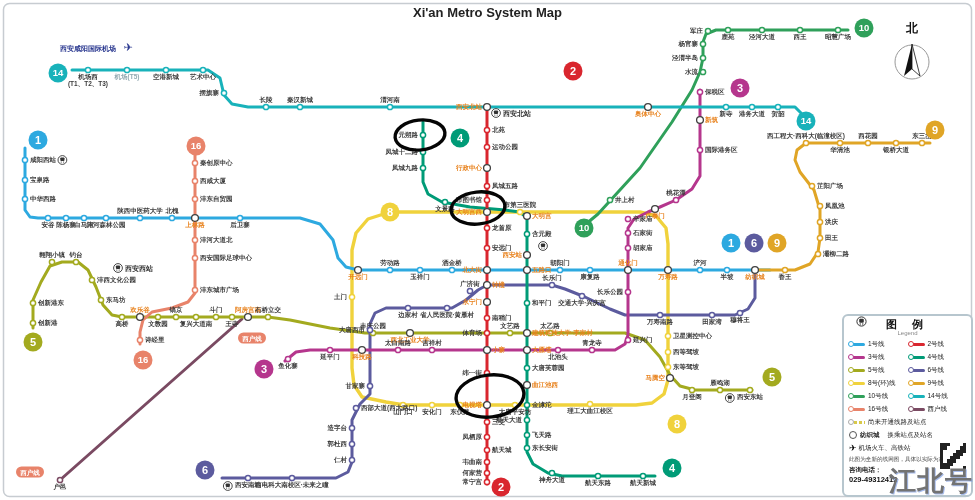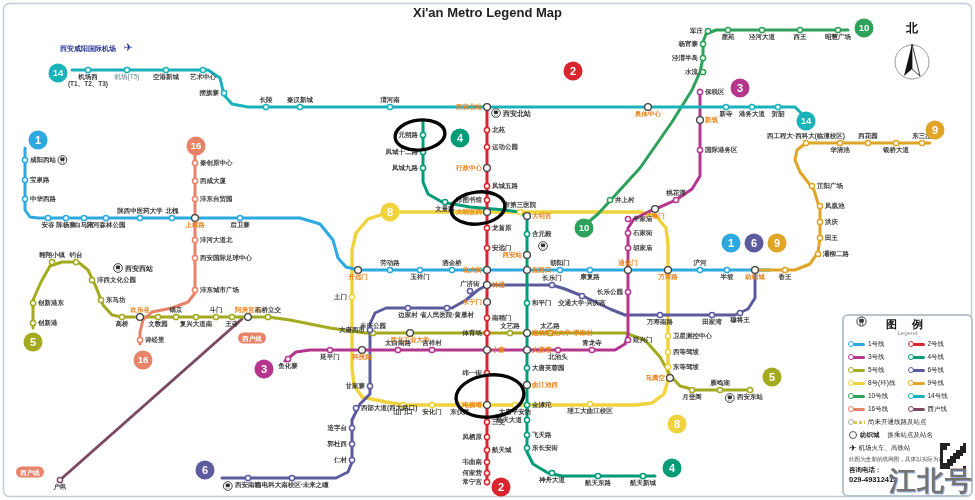--- a/index.html
+++ b/index.html
@@ -572,21 +572,21 @@
         <circle cx="912" cy="62" r="17" fill="none" stroke="#999" stroke-width="1"></circle>
         <polygon points="912,44 904,76 912,69" fill="#111"></polygon>
         <polygon points="912,44 920,76 912,69" fill="#fff" stroke="#111" stroke-width="0.8"></polygon>
       </g>
       <ellipse cx="420" cy="135" rx="25" ry="15" fill="none" stroke="#050505" stroke-width="3.4" transform="rotate(-6 420 135)"></ellipse>
       <ellipse cx="478" cy="208" rx="27" ry="16" fill="none" stroke="#050505" stroke-width="3.4" transform="rotate(-6 478 208)"></ellipse>
       <ellipse cx="490" cy="396" rx="34" ry="21" fill="none" stroke="#050505" stroke-width="3.4" transform="rotate(-6 490 396)"></ellipse>
     </svg>
 
   <div class="title-wrap">
-    <div class="title-en">Xi'an Metro Legend Map</div>
+    <div class="title-en">Xi'an Metro System Map</div>
   </div>
 
   <div class="legend">
     <div class="legend-title">图 例</div>
     <div class="legend-sub">Legend</div>
     <div class="lgrid" id="legend-lines">
         <div class="lrow">
           <span class="chip" style="background: rgb(45, 169, 224); border-color: rgb(45, 169, 224); color: rgb(45, 169, 224);"></span>
           <span class="lab">1号线</span>
         </div>

